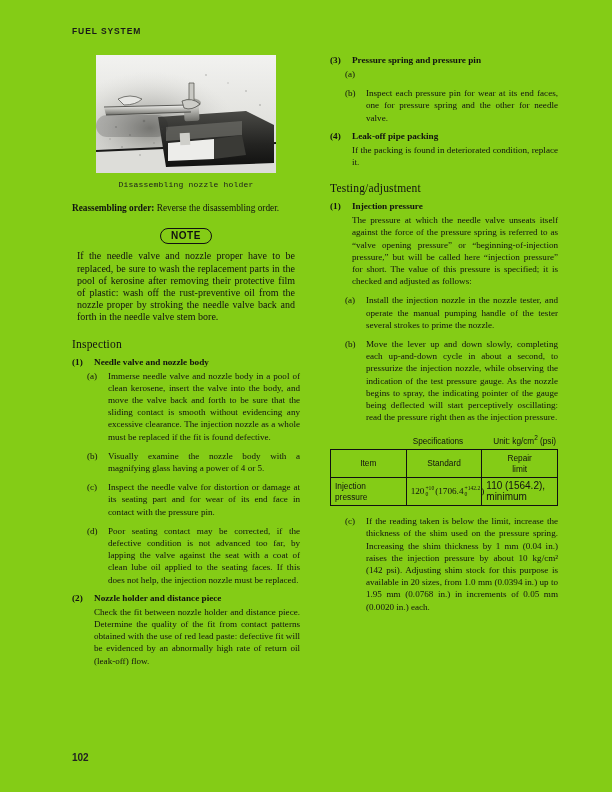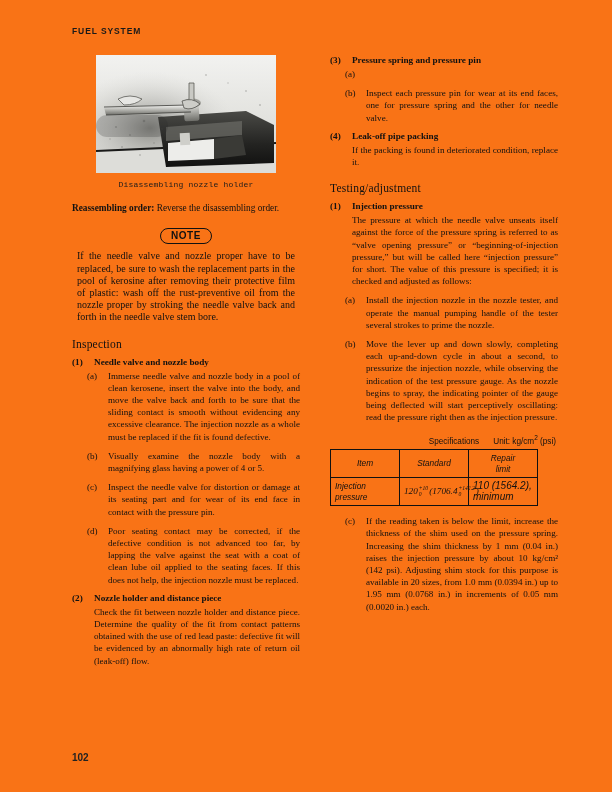--- a/index.html
+++ b/index.html
@@ -8,21 +8,21 @@
     background: #ffffff;
   }
   body {
     font-family: "Liberation Serif", serif;
     color: #111111;
   }
   .page {
     position: relative;
     width: 612px;
     height: 792px;
-    background: #f97316;
+    background: #84cc16;
     overflow: hidden;
   }
 
   
   .running-head {
     position: absolute;
     left: 72px;
     top: 26px;
     font-family: "Liberation Sans", sans-serif;
     font-size: 8.5px;
@@ -141,36 +141,35 @@
     text-align: justify;
     margin: 0 0 7px 0;
   }
 
   
   .spec-caption {
     margin: 11px 0 3px 0;
     display: flex;
     align-items: baseline;
     justify-content: flex-end;
-    gap: 14px;
+    gap: 30px;
     padding-right: 2px;
   }
   .spec-caption .sc {
     font-family: "Liberation Sans", sans-serif;
     font-size: 8.2px;
   }
   .spec-caption .unit {
     font-family: "Liberation Sans", sans-serif;
     font-size: 8.2px;
   }
   table.spec {
     border-collapse: collapse;
-    width: 208px;
+    width: 228px;
     table-layout: fixed;
-    font-style: italic;
   }
   table.spec th, table.spec td {
     border: 1px solid #111;
     padding: 3px 4px;
     font-size: 8.4px;
     line-height: 10.5px;
     vertical-align: middle;
   }
   table.spec th {
     font-family: "Liberation Sans", sans-serif;

